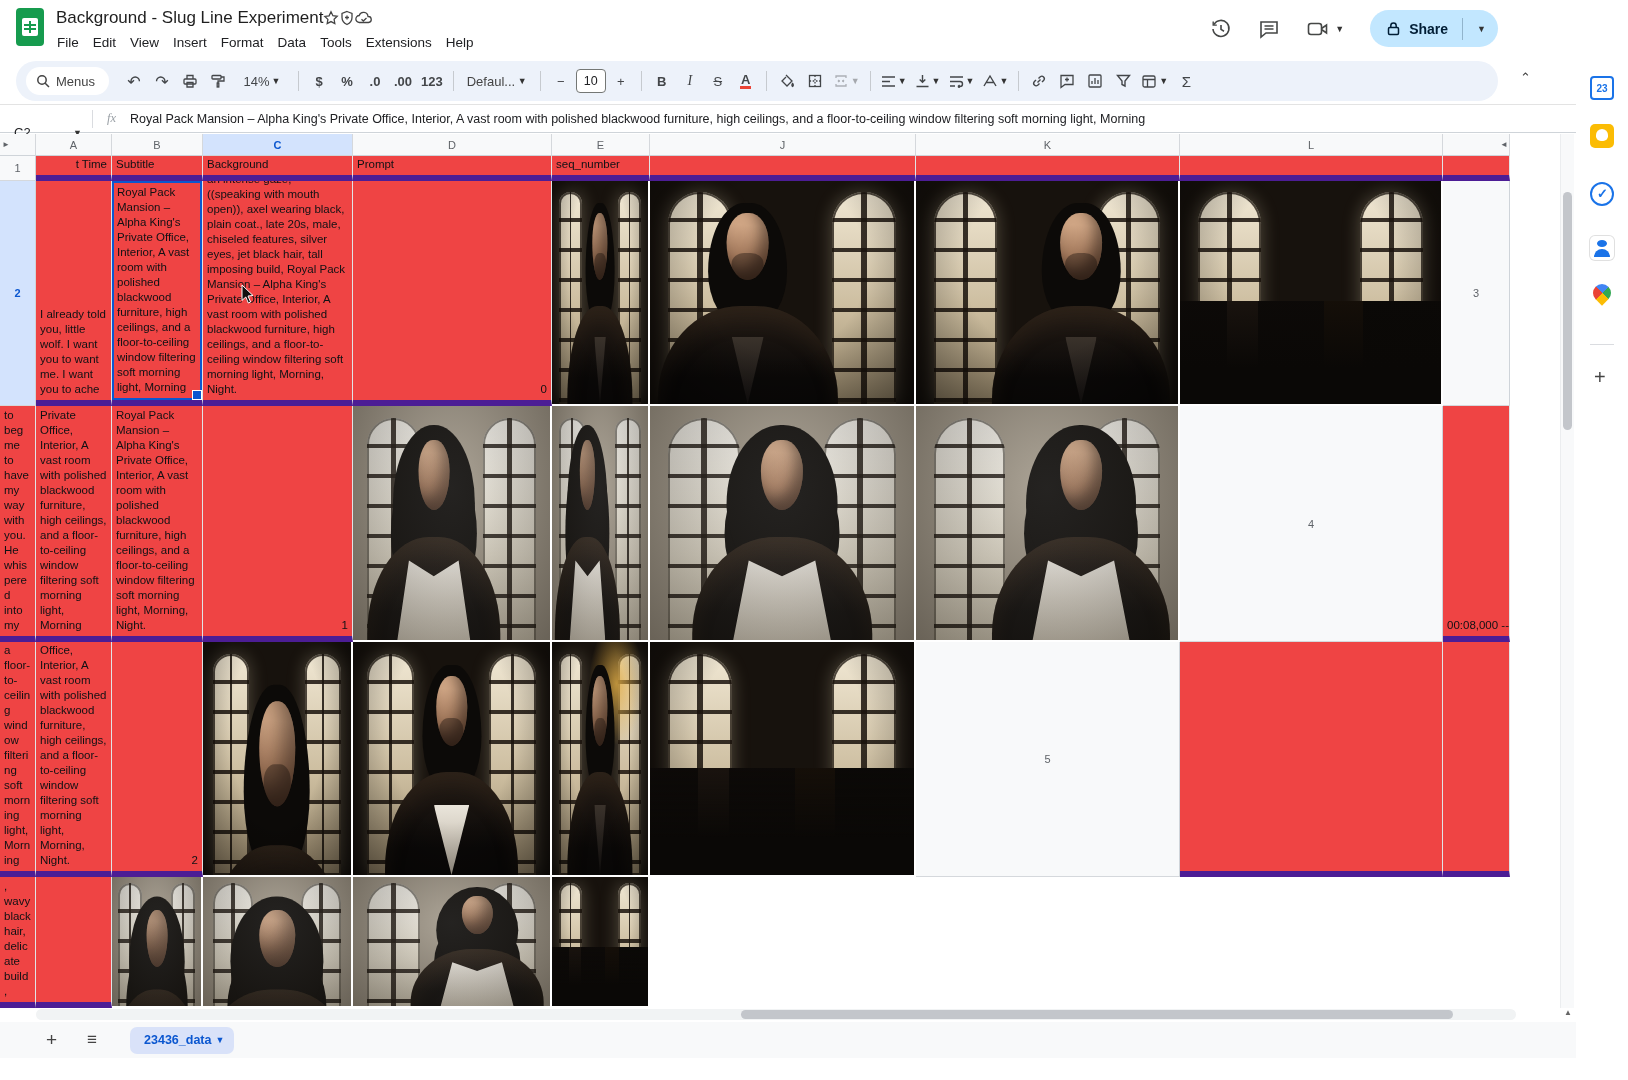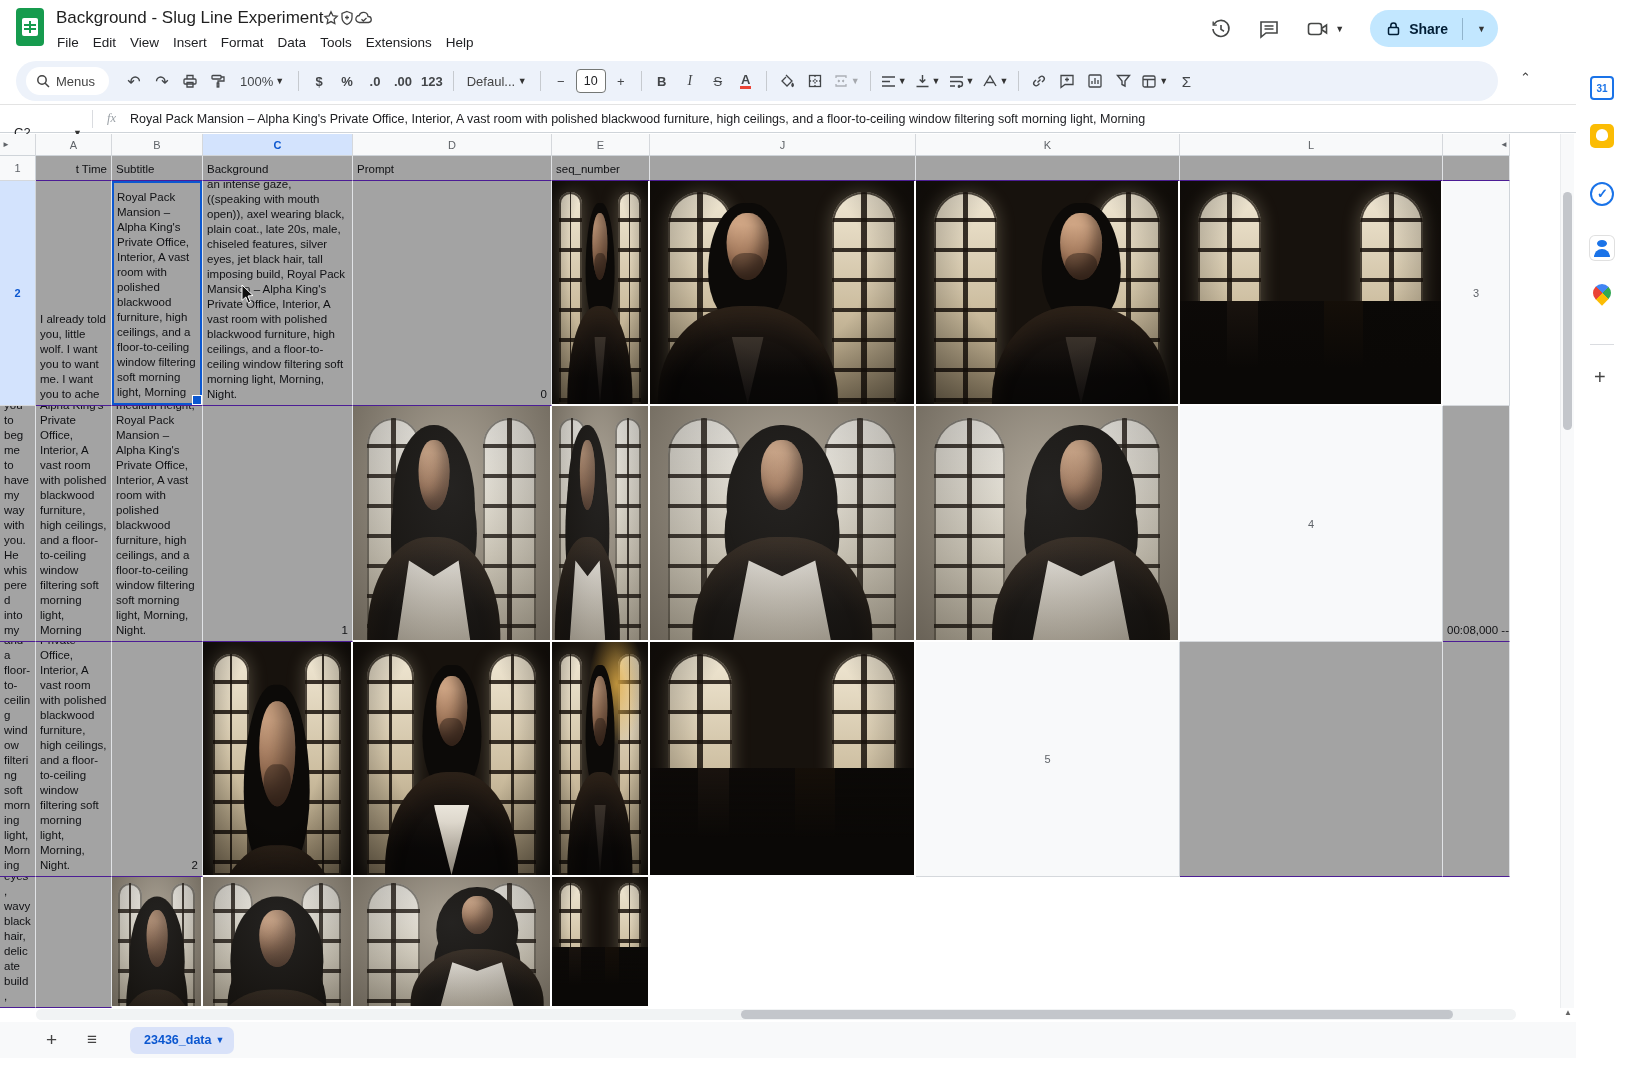--- a/index.html
+++ b/index.html
@@ -56,21 +56,21 @@
   #namebox { width:92px; display:flex; align-items:center; justify-content:space-between; padding:0 10px 0 14px;
      font-size:13px; color:#202124;margin-top:28px; }
   #fbar .vsep { width:1px; height:18px; background:#dadce0; }
   #fx { font-style:italic; font-size:12.5px; color:#9aa0a6; padding:0 14px; font-family:"Liberation Serif", serif; }
   #fvalue { font-size:12.5px; color:#202124; white-space:nowrap; overflow:hidden; width:1330px; }
 
   
   #gridwrap { position:absolute; left:0; top:134px; width:1510px; height:874px; overflow:hidden; }
   #sheet { display:grid; grid-template-columns:36px 76px 91px 150px 199px 98px 266px 264px 263px 67px;
      grid-template-rows:22px 25px 225px 236px 235px 131px; }
-  .c { border-right:1px solid #e1e3e6; border-bottom:1px solid #4c1d95; background:#a3a3a3; overflow:hidden; position:relative; }
+  .c { border-right:1px solid #e1e3e6; border-bottom:6px solid #4c1d95; background:#ef4444; overflow:hidden; position:relative; }
   .ch { background:#f8f9fa; display:flex; align-items:center; justify-content:center;
      font-size:11px; color:#5f6368; border-right:1px solid #d5d8dc; border-bottom:1px solid #cfd4d9; }
   .rh { background:#f8f9fa; display:flex; align-items:center; justify-content:center;
      font-size:11px; color:#5f6368; border-right:1px solid #cfd4d9; border-bottom:1px solid #d5d8dc; }
   .ch.selcol { background:#d3e3fd; color:#0b57d0; font-weight:700; }
   .rh.selrow { background:#d3e3fd; color:#0b57d0; font-weight:700; }
   .tx { position:absolute; left:4px; right:4px; bottom:3px; font-size:11.5px; line-height:15px; color:#101114; word-wrap:break-word; }
   .tr { white-space:nowrap; text-align:right; }
   .sel { box-shadow:inset 0 0 0 2px #0b57d0; z-index:3; }
   .sel::after { content:""; position:absolute; right:0; bottom:0; width:8px; height:8px;
@@ -251,21 +251,21 @@
       </svg>
   </span>
   <span class="tb">
     <svg width="16" height="16" viewBox="0 0 16 16" fill="none" stroke="#434649" stroke-width="1.3">
         <rect x="2" y="2.5" width="9" height="3.5" rx="0.8"></rect>
         <path d="M11 4h3v4H8v2"></path>
         <rect x="7.2" y="10" width="1.6" height="4"></rect>
       </svg>
   </span>
   <span class="tb" style="width:58px;">
-    <span>100%</span>
+    <span>14%</span>
       <span class="caret">▼</span>
   </span>
   <span class="tb-sep"></span>
   <span class="tb txt">$</span>
   <span class="tb txt">%</span>
   <span class="tb txt">.0</span>
   <span class="tb txt">.00</span>
   <span class="tb txt">123</span>
   <span class="tb-sep"></span>
   <span class="tb" id="font-box">
@@ -651,21 +651,21 @@
   <span id="tab-add">+</span>
   <span id="tab-all">≡</span>
   <div id="sheet-tab">
     <span class="lbl">23436_data</span>
     <span class="caret">▼</span>
   </div>
 </div>
 <span id="tab-next">›</span>
 
 <div id="rail">
-  <div class="rail-ico" id="ico-cal">31</div>
+  <div class="rail-ico" id="ico-cal">23</div>
   <div class="rail-ico" id="ico-keep"></div>
   <div class="rail-ico" id="ico-tasks"></div>
   <div class="rail-ico" id="ico-contacts"></div>
   <div class="rail-ico" id="ico-maps">
       <div class="pin"></div>
     </div>
   <div id="rail-div"></div>
   <span id="rail-add">+</span>
 </div>
 

